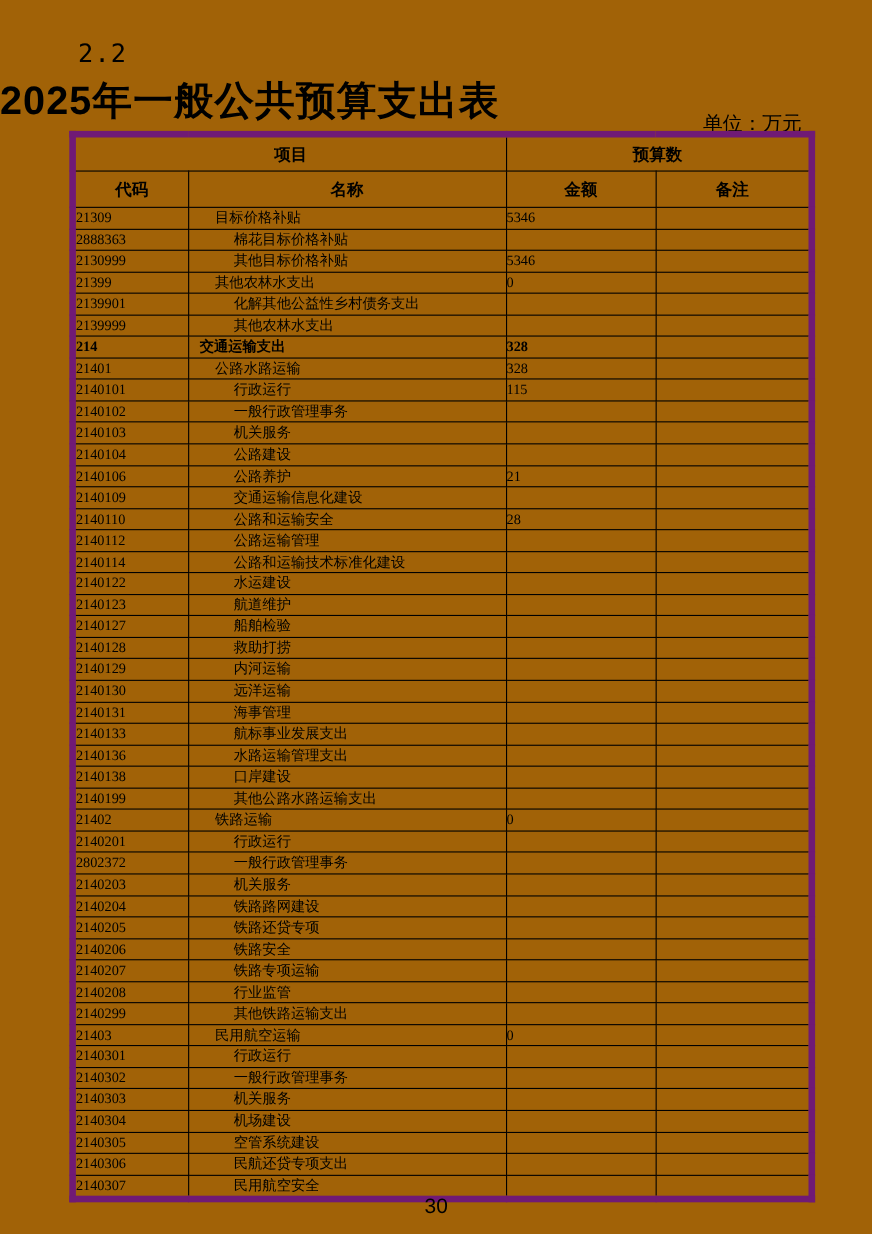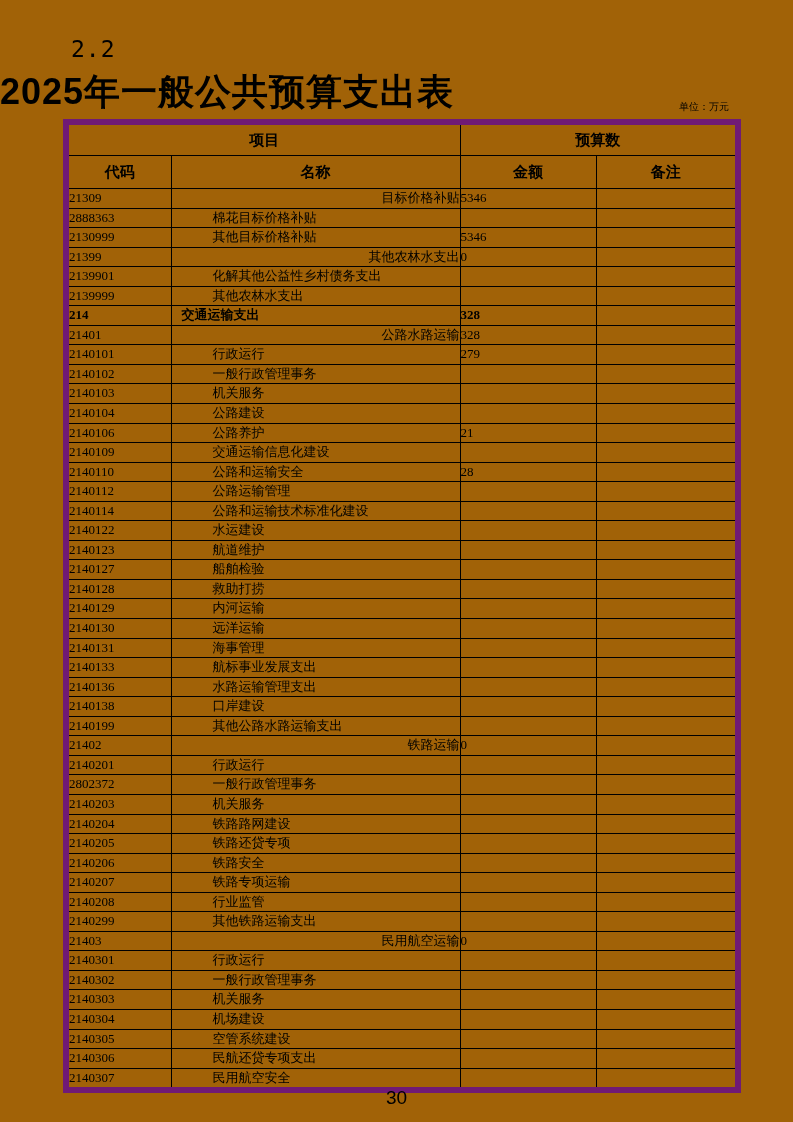--- a/index.html
+++ b/index.html
@@ -31,21 +31,21 @@
     font-weight: bold;
     font-family: "Liberation Sans", sans-serif;
     letter-spacing: 1px;
   }
   .unit-label {
     position: absolute;
     top: 100px;
     left: 63px;
     width: 666px;
     text-align: right;
-    font-size: 10px;
+    font-size: 18px;
   }
   table.budget {
     position: absolute;
     top: 119px;
     left: 63px;
     width: 672px;
     border-collapse: collapse;
     table-layout: fixed;
     border: 6px solid #701a75;
   }
@@ -64,21 +64,21 @@
   tr.hdr-group th { height: 30px; }
   tr.hdr-cols  th { height: 32px; }
   tbody td {
     height: 18.55px;
     font-size: 13px;
     line-height: 18.55px;
     vertical-align: middle;
   }
   td.code-cell   { padding-left: 7px; }
   td.name-cell.ind0 { padding-left: 10px; }
-  td.name-cell.ind1 { padding-left: 24px; text-align: right; }
+  td.name-cell.ind1 { padding-left: 24px; }
   td.name-cell.ind2 { padding-left: 41px; }
   td.amount-cell { text-align: left; padding-right: 6px; }
   tr.bold-row td { font-weight: bold; }
   .page-num {
     position: absolute;
     top: 1087px;
     left: 0;
     width: 100%;
     text-align: center;
     font-size: 19px;
@@ -160,21 +160,21 @@
         </tr>
         <tr>
           <td class="code-cell">21401</td>
           <td class="name-cell ind1">公路水路运输</td>
           <td class="amount-cell">328</td>
           <td class="remark-cell"></td>
         </tr>
         <tr>
           <td class="code-cell">2140101</td>
           <td class="name-cell ind2">行政运行</td>
-          <td class="amount-cell">279</td>
+          <td class="amount-cell">115</td>
           <td class="remark-cell"></td>
         </tr>
         <tr>
           <td class="code-cell">2140102</td>
           <td class="name-cell ind2">一般行政管理事务</td>
           <td class="amount-cell"></td>
           <td class="remark-cell"></td>
         </tr>
         <tr>
           <td class="code-cell">2140103</td>

